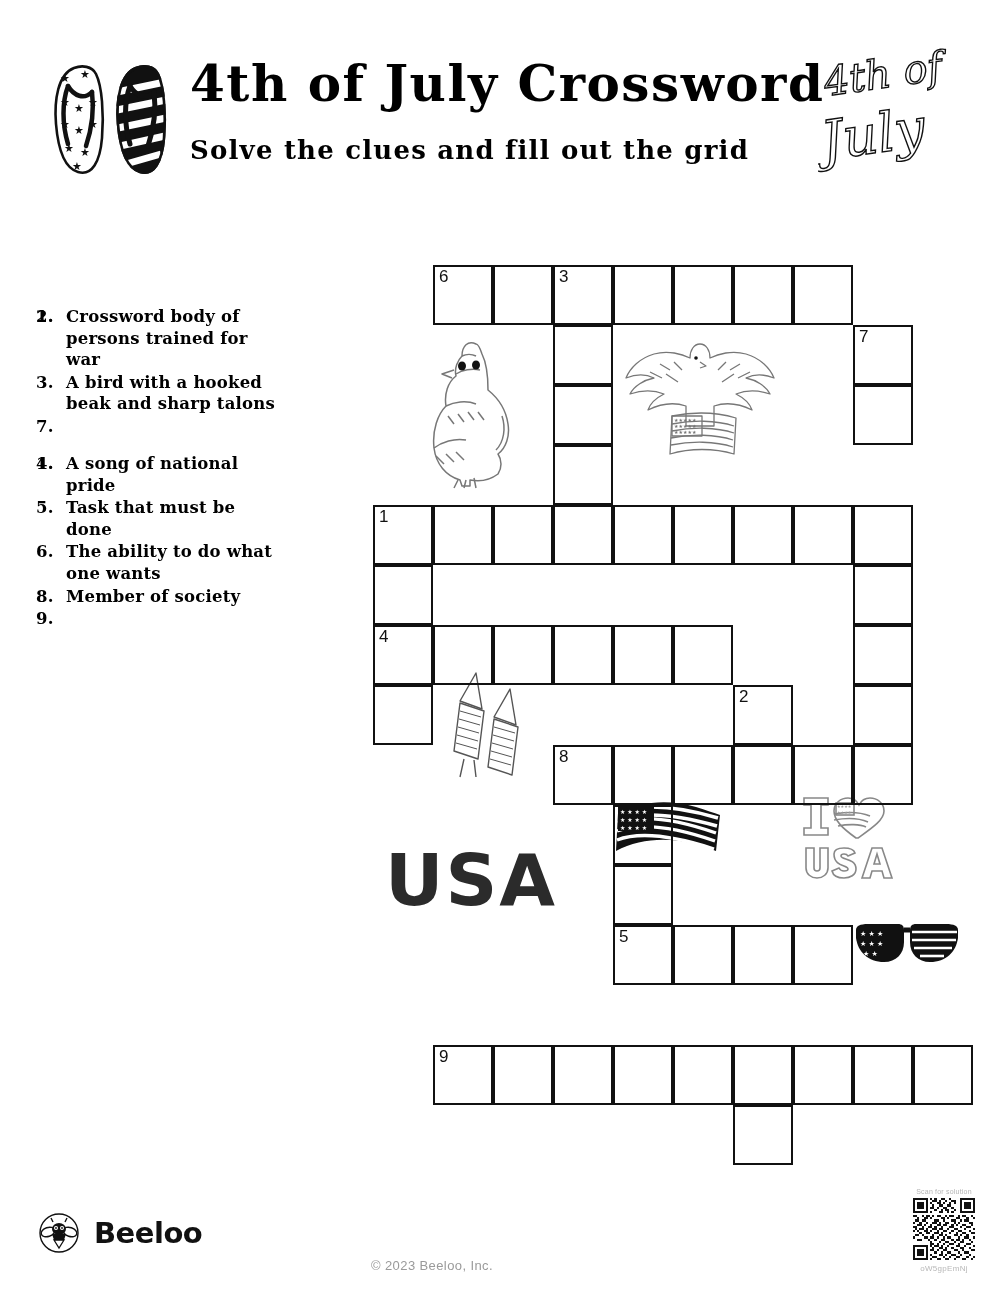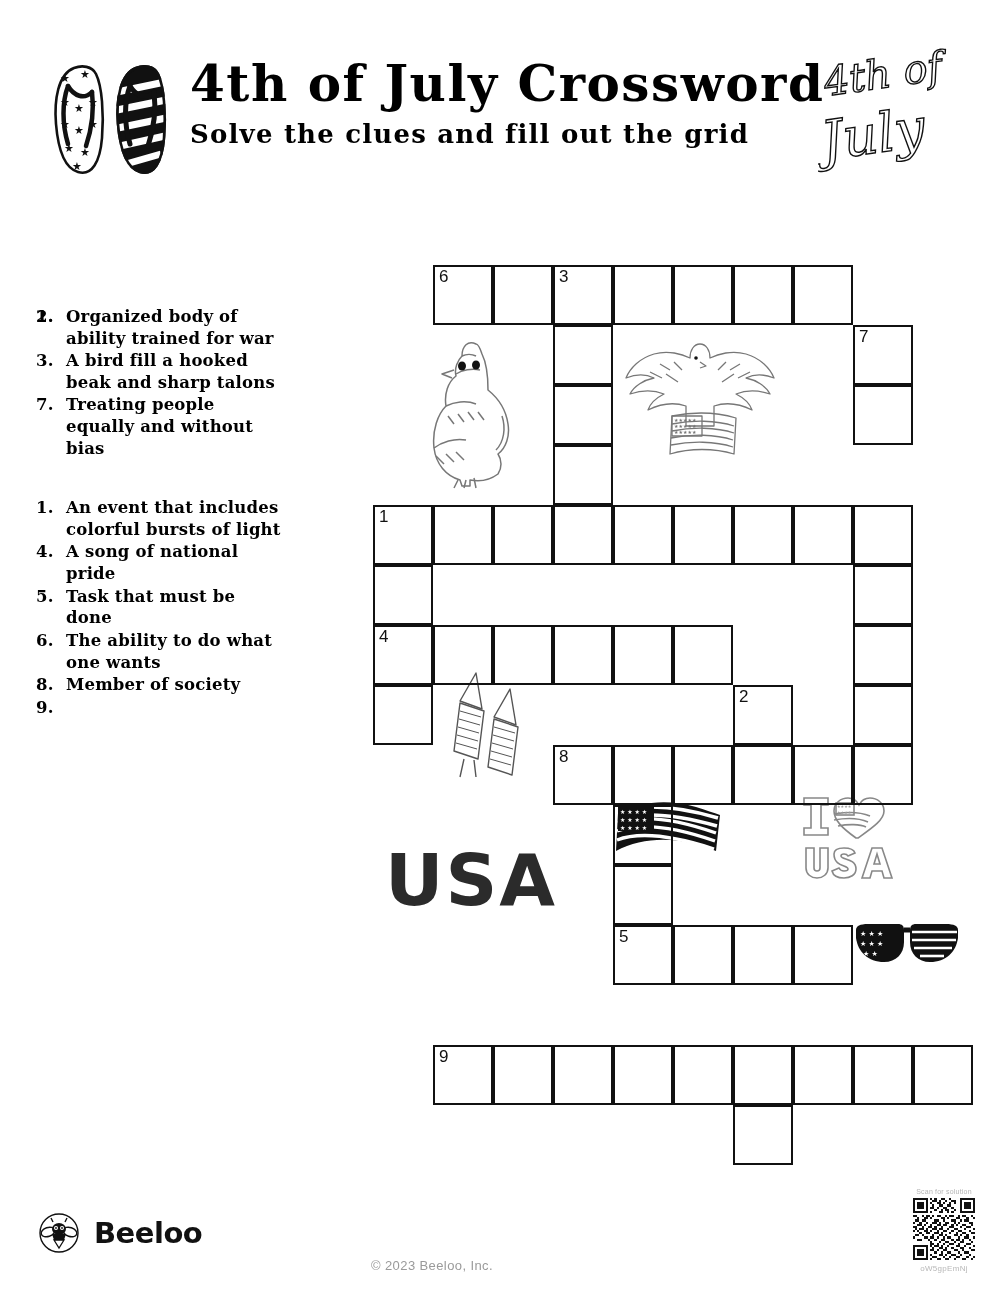--- a/index.html
+++ b/index.html
@@ -39,21 +39,21 @@
     font-size: 50px;
     letter-spacing: 1.5px;
     line-height: 1.05;
     white-space: nowrap;
   }
   #page-subtitle {
     font-family: "DejaVu Serif", serif;
     font-weight: bold;
     font-size: 26px;
     letter-spacing: 1.2px;
-    margin-top: 8px;
+    margin-top: 24px;
     white-space: nowrap;
   }
   #script-badge {
     position: absolute;
     left: 818px; top: 48px;
     width: 150px; height: 140px;
   }
 
   
   #clues {
@@ -237,38 +237,36 @@
 
 <div id="clues">
 
   <div id="down-block">
     <ul class="clue-list">
       <li class="clue-item">
         <span class="clue-num">1.</span>
       </li>
       <li class="clue-item">
         <span class="clue-num">2.</span>
-        <span>Organized body of ability trained for war</span>
+        <span>Crossword body of persons trained for war</span>
       </li>
       <li class="clue-item">
         <span class="clue-num">3.</span>
-        <span>A bird fill a hooked beak and sharp talons</span>
+        <span>A bird with a hooked beak and sharp talons</span>
       </li>
       <li class="clue-item">
         <span class="clue-num">7.</span>
-        <span>Treating people equally and without bias</span>
       </li>
     </ul>
   </div>
 
   <div id="across-block">
     <ul class="clue-list">
       <li class="clue-item">
         <span class="clue-num">1.</span>
-        <span>An event that includes colorful bursts of light</span>
       </li>
       <li class="clue-item">
         <span class="clue-num">4.</span>
         <span>A song of national pride</span>
       </li>
       <li class="clue-item">
         <span class="clue-num">5.</span>
         <span>Task that must be done</span>
       </li>
       <li class="clue-item">

